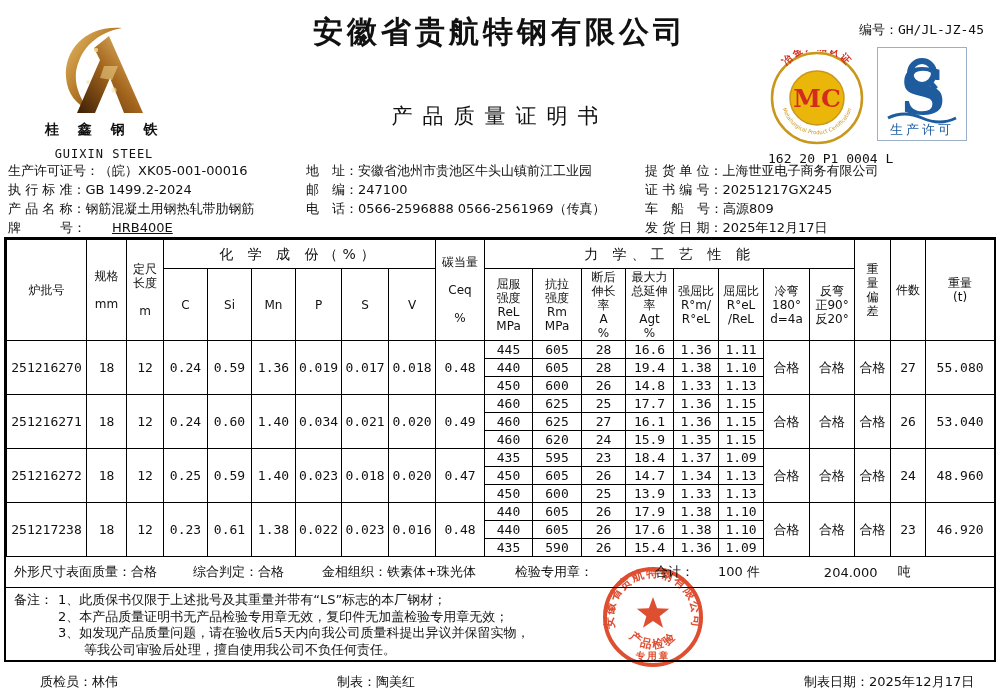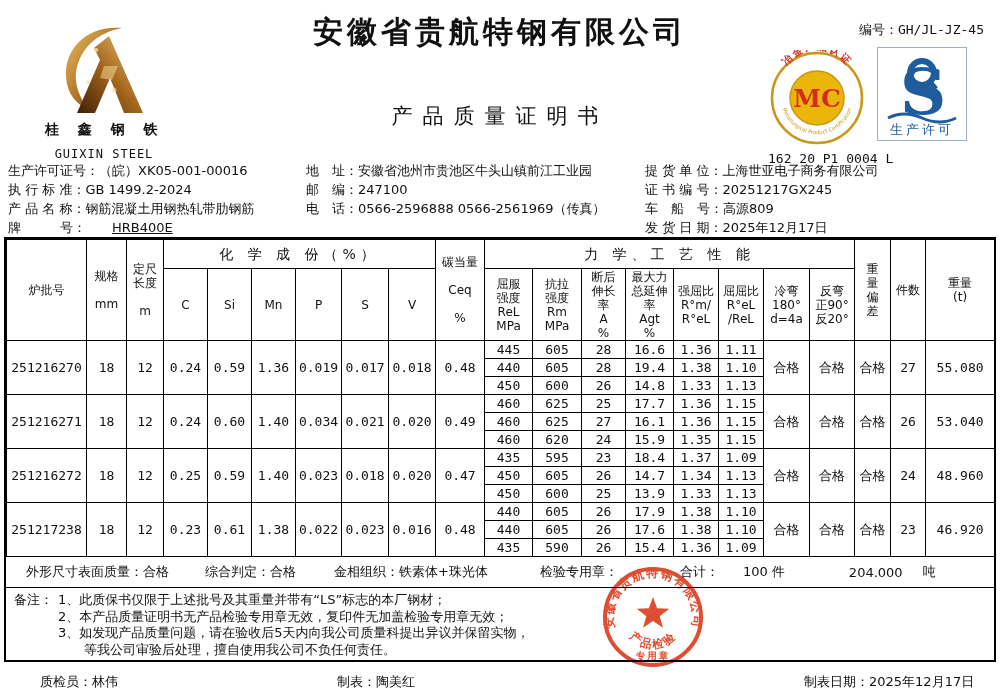--- a/index.html
+++ b/index.html
@@ -49,22 +49,22 @@
   thead tr.r2 th { height:72px; }
   th.group-h { font-size:14px; letter-spacing:5px; }
   tbody td {
     height:18px; font-size:13px;
     font-family:"DejaVu Sans Mono","DejaVu Sans","Liberation Sans",monospace;
     white-space:nowrap;
   }
 
   
   .summary { display:flex; align-items:center; height:31px; border-bottom:1px solid #000; font-size:13px; white-space:nowrap; }
-  .s1 { margin-left:20px; } .s2 { margin-left:36px; } .s3 { margin-left:38px; }
-  .s4 { margin-left:52px; } .s5 { margin-left:62px; } .s6 { margin-left:24px; }
+  .s1 { margin-left:8px; } .s2 { margin-left:36px; } .s3 { margin-left:38px; }
+  .s4 { margin-left:39px; } .s5 { margin-left:62px; } .s6 { margin-left:24px; }
   .s7 { margin-left:64px; } .s8 { margin-left:20px; }
 
   
   .remarks { display:flex; padding:4px 6px 2px 8px; height:72px; font-size:13px; }
   .remark-label { width:44px; line-height:16.5px; }
   .remark-lines .line { line-height:16.5px; white-space:pre-wrap; }
 
   
   .seal { position:absolute; left:600px; top:564px; width:106px; height:106px; z-index:5; opacity:0.95; mix-blend-mode:multiply; }
 

